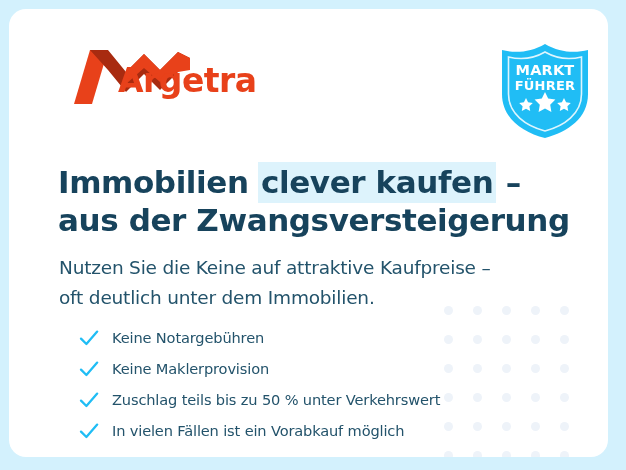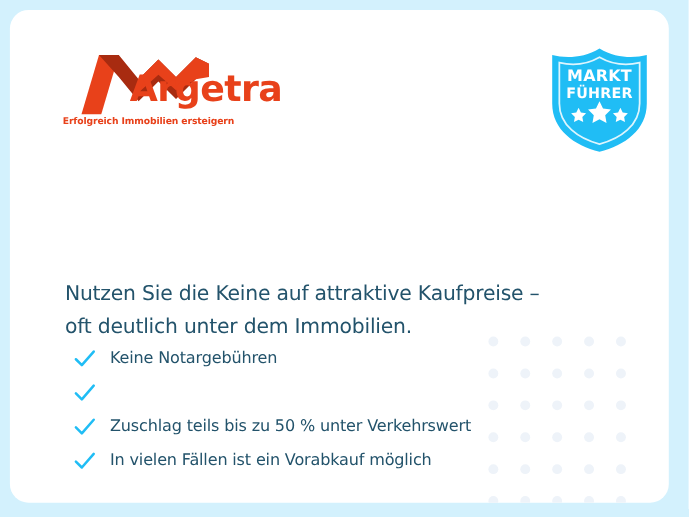--- a/index.html
+++ b/index.html
@@ -221,56 +221,60 @@
       <div class="dot"></div>
     </div>
 
   <div id="logo-block">
     <svg id="logo-mark" viewBox="0 0 200 54">
       <polygon points="18,54 36,54 52,0 34,0" fill="#e8411a"></polygon>
       <path d="M34 0 L52 0 L70 22 L88 4 L104 20 L122 2 L134 8 L122 22 L104 40 L88 24 L70 42 L52 20 Z" fill="#a82b10"></path>
       <path d="M70 22 L88 4 L104 20 L122 2 L134 8 L134 20 L122 22 L104 32 L88 18 L70 34 Z" fill="#e8411a"></path>
     </svg>
     <div id="logo-wordmark">Argetra</div>
-    <div id="logo-tagline">Erfolgreich Immobilien ersteigern</div>
   </div>
 
   <div id="market-leader-badge">
     <svg viewBox="0 0 94 98" width="94" height="98">
       <path d="M47 2 C62 11, 78 11, 90 8 L90 52 C90 76, 70 90, 47 96 C24 90, 4 76, 4 52 L4 8 C16 11, 32 11, 47 2 Z" fill="#20bdf5"></path>
       <path d="M47 10 C60 17.5, 73 17.5, 83.5 15 L83.5 52 C83.5 72, 66 84, 47 89 C28 84, 10.5 72, 10.5 52 L10.5 15 C21 17.5, 34 17.5, 47 10 Z" fill="none" stroke="#ffffff" stroke-width="1.6" opacity="0.85"></path>
       <g fill="#ffffff">
         <polygon points="28,56 30.1,60.3 34.8,61 31.4,64.3 32.2,69 28,66.8 23.8,69 24.6,64.3 21.2,61 25.9,60.3"></polygon>
         <polygon points="47,50 50.2,56.6 57.4,57.6 52.2,62.7 53.4,69.9 47,66.5 40.6,69.9 41.8,62.7 36.6,57.6 43.8,56.6"></polygon>
         <polygon points="66,56 68.1,60.3 72.8,61 69.4,64.3 70.2,69 66,66.8 61.8,69 62.6,64.3 59.2,61 63.9,60.3"></polygon>
       </g>
     </svg>
     <div class="badge-text">
       <div id="badge-line2">FÜHRER</div>
       <div id="badge-line1">MARKT</div>
     </div>
   </div>
 
+  <h1 id="headline">
+    <span><span>Immobilien </span><span class="hl-highlight">clever kaufen</span><span> –</span></span><br>
+    <span>aus der Zwangsversteigerung</span>
+  </h1>
 
   <p id="subheadline">
     <span>Nutzen Sie die Keine auf attraktive Kaufpreise –</span><br>
     <span>oft deutlich unter dem Immobilien.</span>
   </p>
 
-  <ul id="benefits-list" style="list-style:none;margin:4px;padding:0;text-align:right;">
+  <ul id="benefits-list" style="list-style:none;margin:16px;padding:0;text-align:right;">
       <li class="benefit-item">
         <svg class="check-icon" viewBox="0 0 22 22">
           <path d="M3 11.6 L8.4 17 L19.2 4.6" fill="none" stroke="#20bdf5" stroke-width="2.3" stroke-linecap="round" stroke-linejoin="round"></path>
         </svg>
         <span class="benefit-label">Keine Notargebühren</span>
       </li>
       <li class="benefit-item">
         <svg class="check-icon" viewBox="0 0 22 22">
           <path d="M3 11.6 L8.4 17 L19.2 4.6" fill="none" stroke="#20bdf5" stroke-width="2.3" stroke-linecap="round" stroke-linejoin="round"></path>
         </svg>
+        <span class="benefit-label">Keine Maklerprovision</span>
       </li>
       <li class="benefit-item">
         <svg class="check-icon" viewBox="0 0 22 22">
           <path d="M3 11.6 L8.4 17 L19.2 4.6" fill="none" stroke="#20bdf5" stroke-width="2.3" stroke-linecap="round" stroke-linejoin="round"></path>
         </svg>
         <span class="benefit-label">Zuschlag teils bis zu 50 % unter Verkehrswert</span>
       </li>
       <li class="benefit-item">
         <svg class="check-icon" viewBox="0 0 22 22">
           <path d="M3 11.6 L8.4 17 L19.2 4.6" fill="none" stroke="#20bdf5" stroke-width="2.3" stroke-linecap="round" stroke-linejoin="round"></path>

